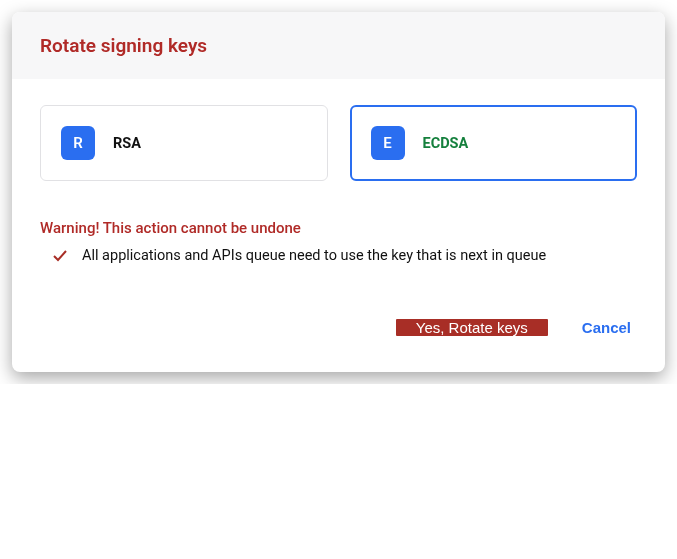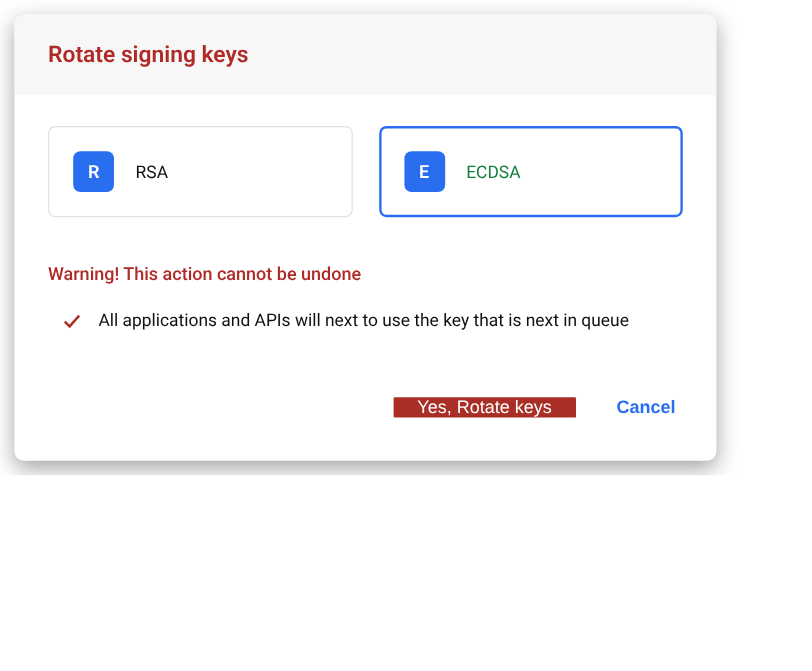--- a/index.html
+++ b/index.html
@@ -6,21 +6,21 @@
       margin: 0;
       padding: 0;
       box-sizing: border-box;
     }
     body {
       font-family: -apple-system, BlinkMacSystemFont, "Segoe UI", Roboto, Helvetica, Arial, sans-serif;
       background: #fff;
       padding: 12px;
     }
     .modal {
-      width: 585px;
+      width: 653px;
       background: #fff;
       border-radius: 8px;
       box-shadow: 0 6px 18px rgba(0,0,0,0.35);
       overflow: hidden;
     }
     .modal-header {
       background: #f7f7f8;
       padding: 22px 28px;
     }
     .modal-title {
@@ -64,31 +64,31 @@
       color: #fff;
       border-radius: 6px;
       display: flex;
       align-items: center;
       justify-content: center;
       font-weight: 600;
       font-size: 15px;
     }
     .option-label {
       font-size: 14.5px;
-      font-weight: 400;
+      font-weight: 700;
       color: #111;
     }
     .option-card.selected .option-label {
       color: #15803d;
     }
     .warning-title {
       color: #b02a27;
       font-size: 15px;
       font-weight: 500;
-      margin-bottom: 20px;
+      margin-bottom: 8px;
     }
     .warning-list {
       list-style: none;
       padding-left: 12px;
     }
     .warning-item {
       display: flex;
       align-items: flex-start;
       gap: 14px;
       margin-bottom: 14px;
@@ -158,21 +158,21 @@
 
     <div class="warning-title">Warning! This action cannot be undone</div>
 
     <ul class="warning-list">
       <li class="warning-item">
         <span class="check-icon">
           <svg width="16" height="16" viewBox="0 0 16 16">
               <path d="M2 8 L6 12 L14 3" stroke="#a82e26" stroke-width="2" fill="none"></path>
             </svg>
         </span>
-        <span class="text">All applications and APIs will next to use the key that is next in queue</span>
+        <span class="text">All applications and APIs queue need to use the key that is next in queue</span>
       </li>
     </ul>
 
   </div>
 
   <div class="modal-footer">
     <button class="btn-primary">Yes, Rotate keys</button>
     <button class="btn-link">Cancel</button>
   </div>
 

